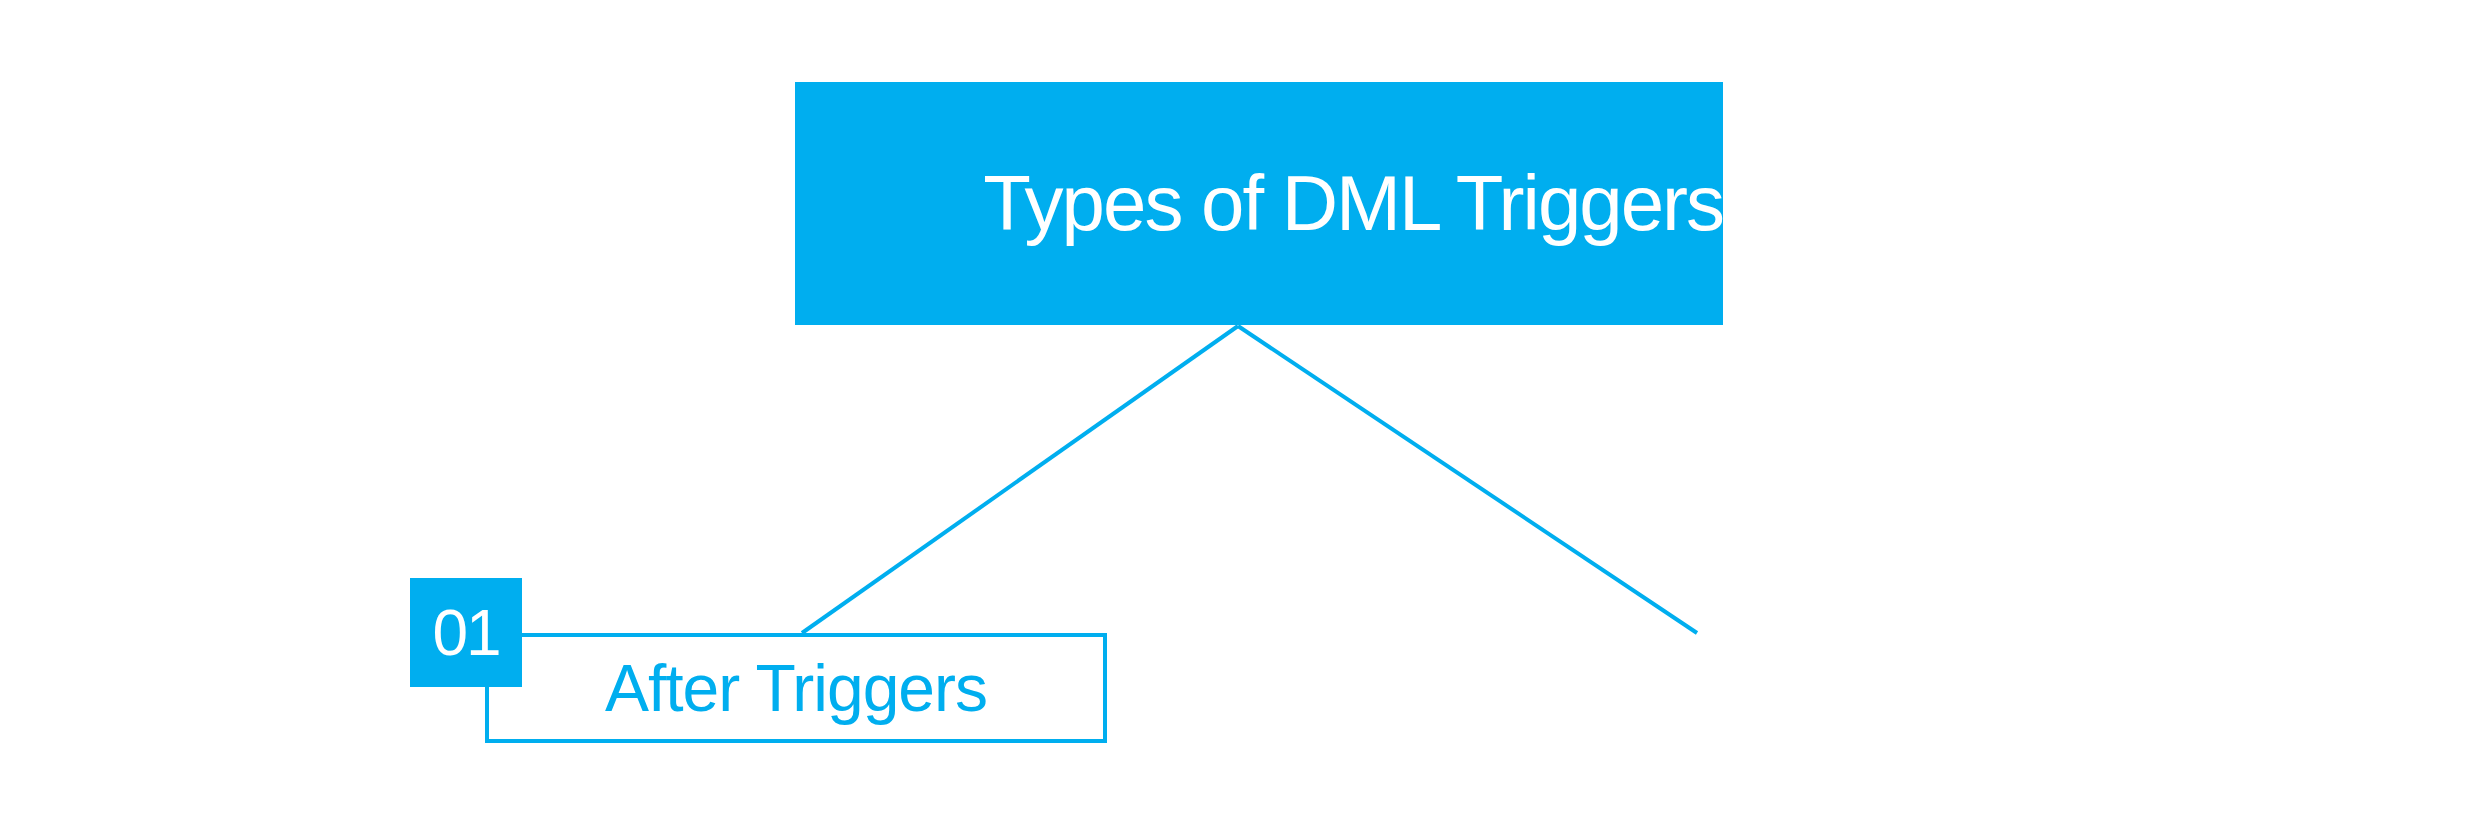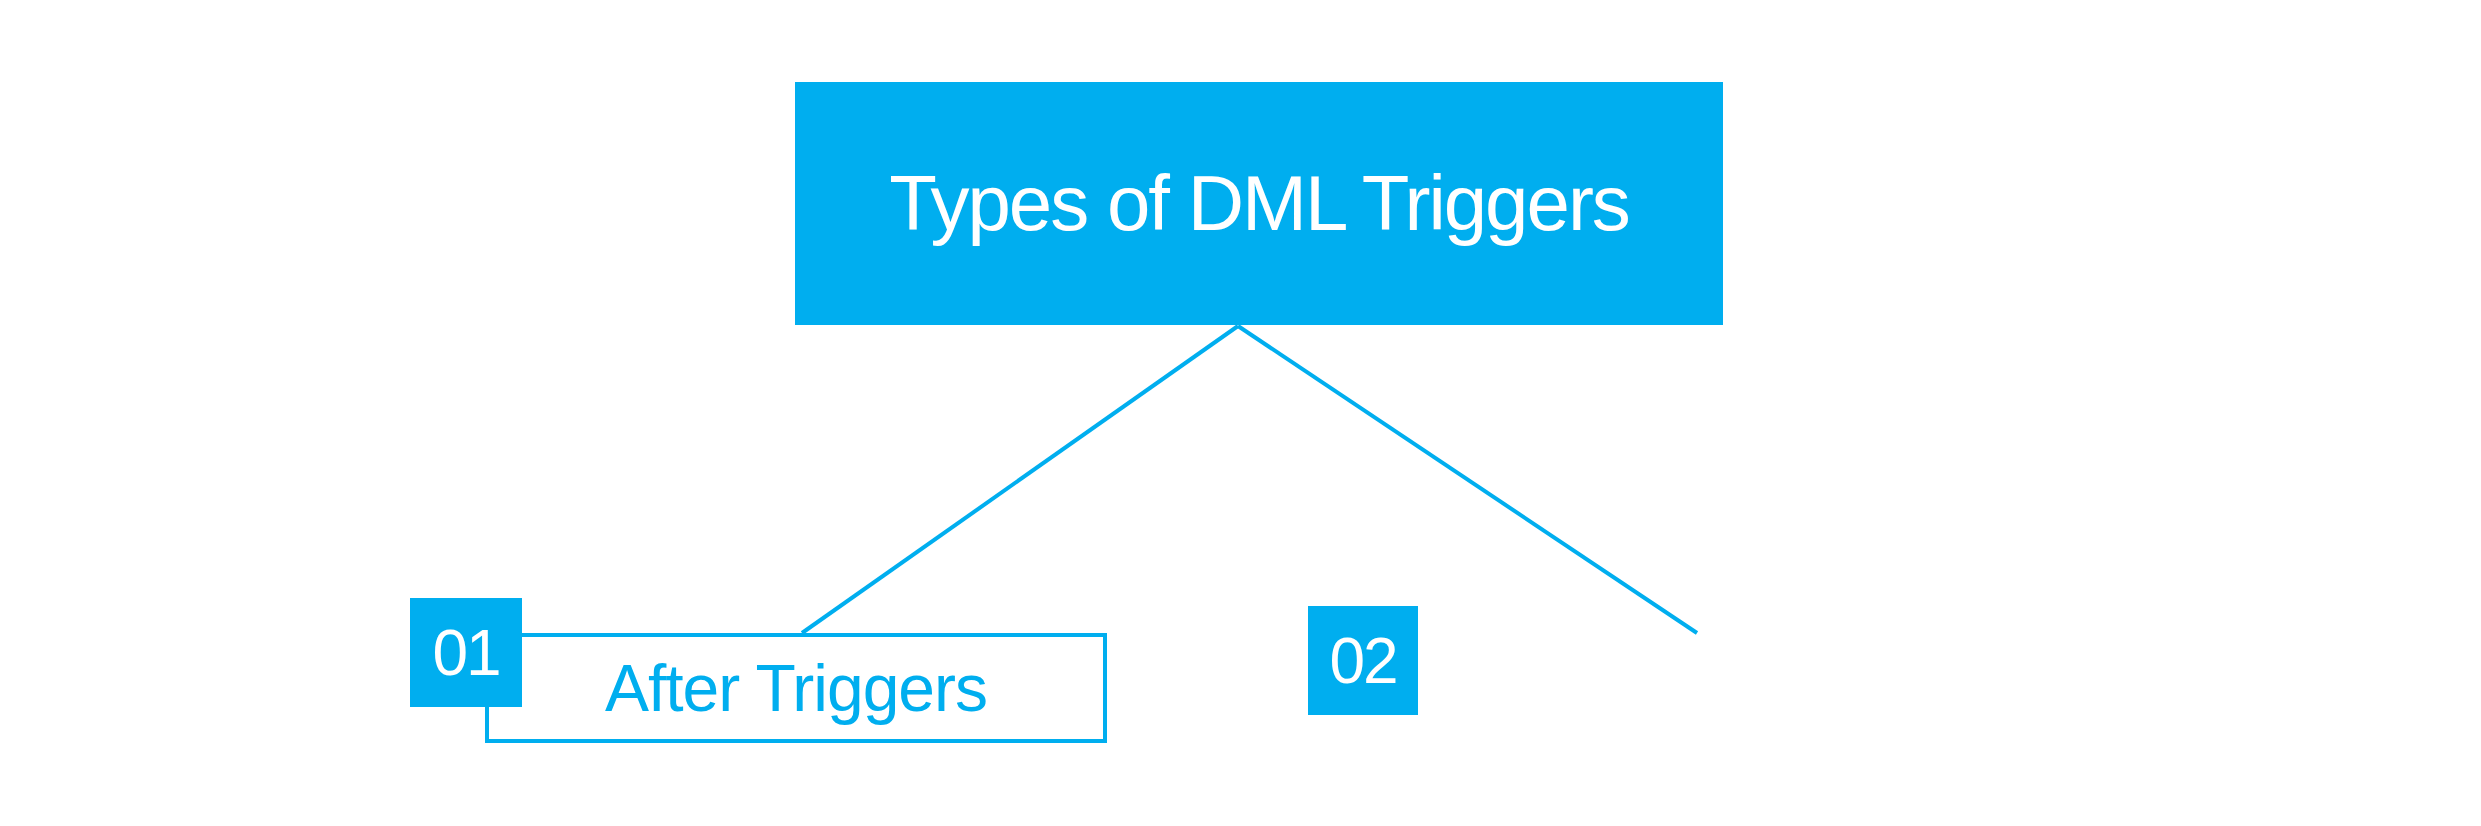--- a/index.html
+++ b/index.html
@@ -19,21 +19,21 @@
   }
   .header-box {
     position: absolute;
     left: 795px;
     top: 82px;
     width: 928px;
     height: 243px;
     background: var(--color-accent);
     display: flex;
     align-items: center;
-    justify-content: center;
+    justify-content: flex-end;
     z-index: 2;
   }
   .header-box .title-text {
     color: var(--color-text_on_accent);
     font-size: 78px;
     letter-spacing: -2px;
     white-space: nowrap;
   }
   .connectors {
     position: absolute;
@@ -54,21 +54,21 @@
     display: flex;
     align-items: center;
     justify-content: center;
     z-index: 4;
   }
   .badge .badge-text {
     color: var(--color-text_on_accent);
     font-size: 64px;
     letter-spacing: -2px;
   }
-  .badge-1 { left: 410px; top: 598px; width: 112px; height: 109px; }
+  .badge-1 { left: 410px; top: 578px; width: 112px; height: 109px; }
   .badge-2 { left: 1308px; top: 606px; width: 110px; height: 109px; }
   .label-box {
     position: absolute;
     background: var(--color-background);
     border: 4px solid var(--color-accent);
     display: flex;
     align-items: center;
     justify-content: center;
     z-index: 3;
   }
@@ -95,17 +95,14 @@
     <span class="title-text">Types of DML Triggers</span>
   </div>
 
   <div class="badge badge-1">
     <span class="badge-text">01</span>
   </div>
   <div class="label-box label-box-1">
     <span class="label-text">After Triggers</span>
   </div>
 
-  <div class="badge badge-2">
-    <span class="badge-text">02</span>
-  </div>
 
 </div>
 
 </body></html>

